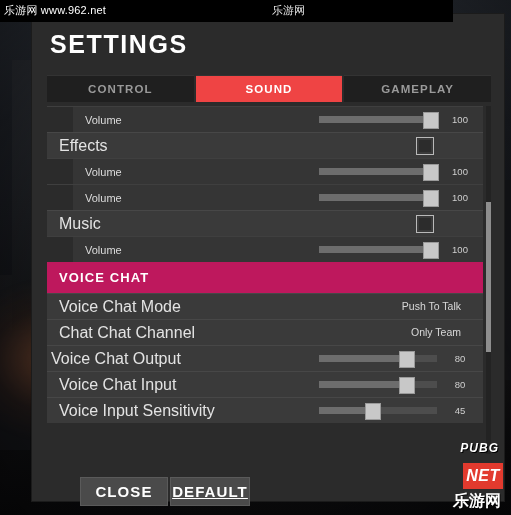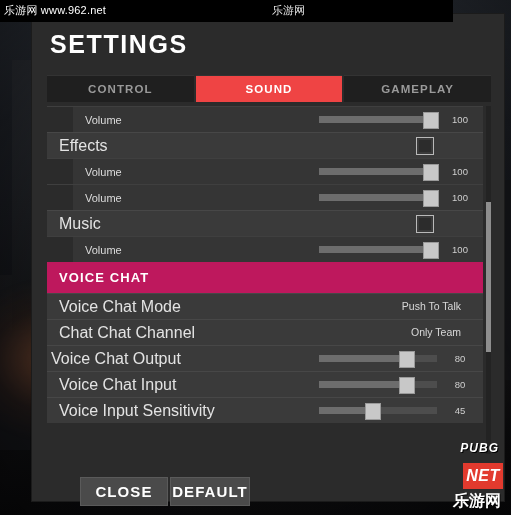--- a/index.html
+++ b/index.html
@@ -301,21 +301,21 @@
     font-size: 15px;
     font-weight: bold;
     letter-spacing: 1.1px;
     display: flex;
     align-items: center;
     justify-content: center;
     cursor: pointer;
     border: 1px solid #5a5a5a;
   }
   #btn-close { left: 48px; top: 463px; width: 86px; }
-  #btn-default { left: 138px; top: 463px; width: 78px; }
+  #btn-default { left: 138px; top: 463px; width: 78px; text-decoration: underline; }
 
   
   .logo {
     position: absolute;
     right: 4px;
     bottom: 2px;
     width: 140px;
     height: 72px;
     z-index: 60;
   }

